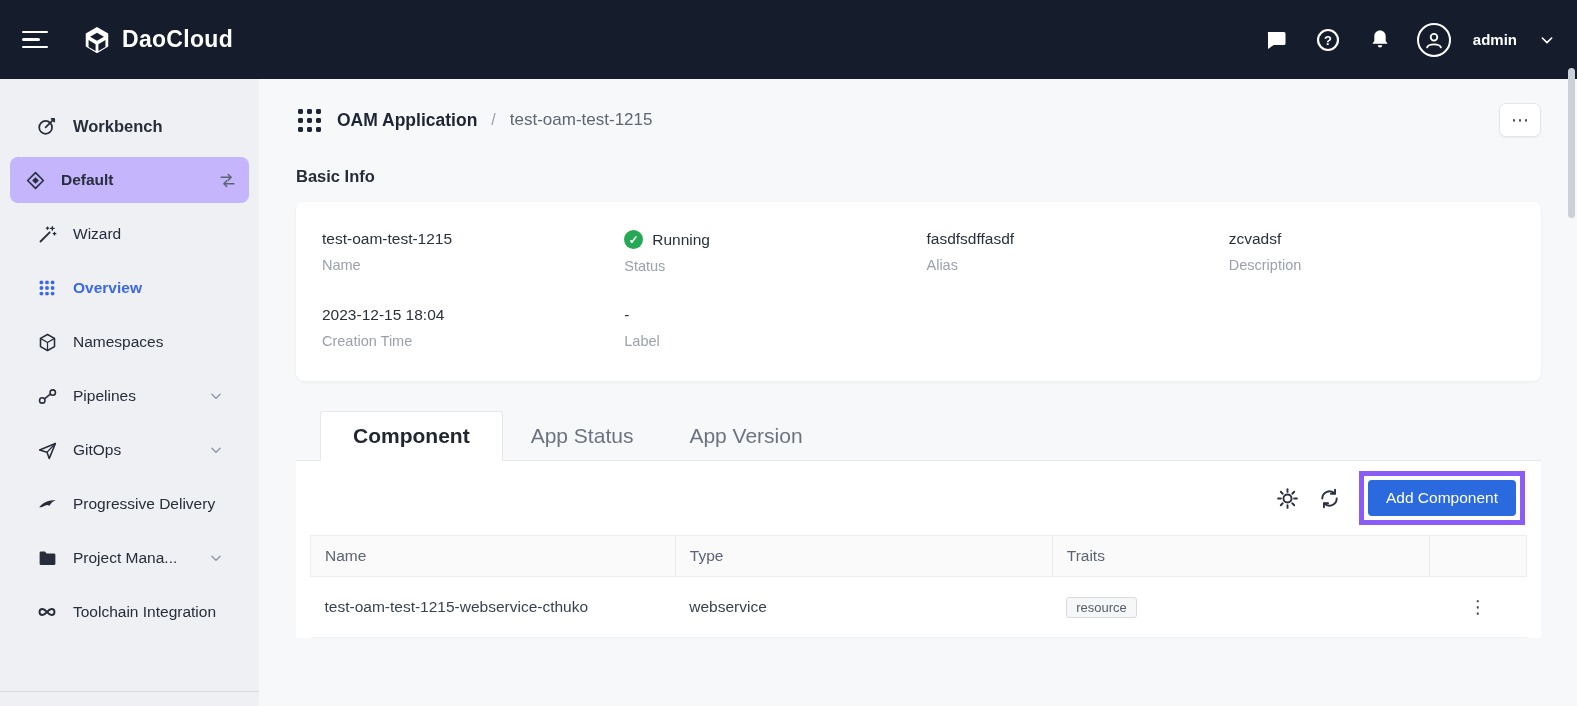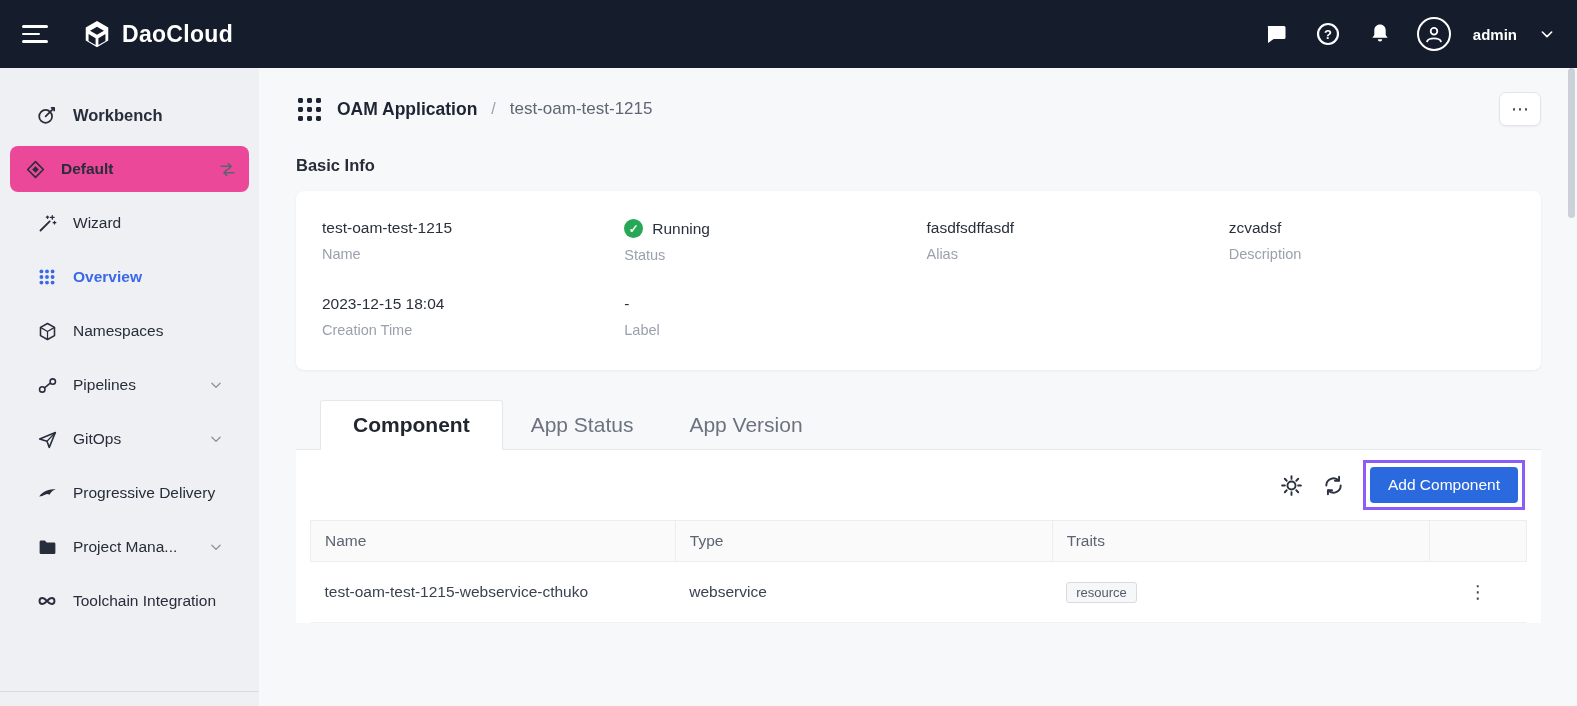--- a/index.html
+++ b/index.html
@@ -2,41 +2,41 @@
 <html><head>
 <meta charset="utf-8">
 <style>
   * { margin:0; padding:0; box-sizing:border-box; }
   html,body { width:1577px; height:706px; overflow:hidden; }
   body { font-family:"Liberation Sans", sans-serif; background:#f7f8fa; color:#2a303c; }
 
   .app { display:flex; flex-direction:column; height:706px; position:relative; }
 
   
-  .topbar { height:68px; background:#151c2c; display:flex; align-items:center; padding:0 22px; gap:20px; flex:0 0 auto; }
+  .topbar { height:79px; background:#151c2c; display:flex; align-items:center; padding:0 22px; gap:20px; flex:0 0 auto; }
   .hamburger { width:26px; display:flex; flex-direction:column; gap:5px; cursor:pointer; background:none; border:none; }
   .hamburger span { display:block; height:2.5px; background:#fff; border-radius:2px; }
   .hamburger span:nth-child(2){ width:70%; }
   .brand { display:flex; align-items:center; gap:10px; margin-left:14px; }
   .brand-name { color:#fff; font-size:23px; font-weight:bold; letter-spacing:.3px; }
   .topbar-right { margin-left:auto; display:flex; align-items:center; gap:22px; }
   .tb-icon { width:30px; height:30px; display:flex; align-items:center; justify-content:center; cursor:pointer; }
   .avatar-wrap { width:34px; height:34px; border:2px solid #fff; border-radius:50%; display:flex; align-items:center; justify-content:center; }
   .admin-label { color:#fff; font-size:15px; font-weight:600; }
   .tb-chevron { color:#fff; display:flex; align-items:center; cursor:pointer; }
 
   
   .body-row { flex:1; display:flex; min-height:0; }
 
   
   .sidebar { width:259px; background:#eef0f4; padding:20px 0 14px; display:flex; flex-direction:column; flex:0 0 auto; }
   .side-item { height:50px; display:flex; align-items:center; gap:15px; padding:0 36px; font-size:15.5px; color:#272d3a; cursor:pointer; margin:2px 0; }
   .side-item .s-icon { width:22px; height:22px; display:flex; align-items:center; justify-content:center; color:#272d3a; flex:0 0 auto; }
   .side-item.header { font-weight:700; font-size:16.5px; }
-  .side-item.selected { background:#ec4899; border-radius:8px; margin:4px 10px; padding:0 12px 0 14px; height:46px; font-weight:600; }
+  .side-item.selected { background:#c4b5fd; border-radius:8px; margin:4px 10px; padding:0 12px 0 14px; height:46px; font-weight:600; }
   .side-item.active-blue { color:#3a68e8; font-weight:600; }
   .side-item.active-blue .s-icon { color:#3a68e8; }
   .side-item .trail { margin-left:auto; color:#5b6270; display:flex; align-items:center; }
   .side-item .chev { margin-left:auto; color:#8a909c; display:flex; align-items:center; }
   .side-divider { margin-top:auto; border-top:1px solid #d7dae1; }
 
   
   .main { flex:1; padding:24px 36px 0 37px; min-width:0; }
 
   .breadcrumb-row { display:flex; align-items:center; gap:14px; }
@@ -55,21 +55,21 @@
 
   
   .tabs { margin-top:30px; display:flex; align-items:flex-end; padding-left:24px; border-bottom:1px solid #e4e7ec; }
   .tab { padding:12px 28px; font-size:21px; color:#6c7380; cursor:pointer; }
   .tab.active { background:#fff; border:1px solid #e4e7ec; border-bottom:1px solid #fff; border-radius:3px 3px 0 0; color:#21262f; font-weight:700; margin-bottom:-1px; padding:12px 32px; }
 
   
   .panel { background:#fff; padding:0 14px 0; }
   .panel-toolbar { display:flex; align-items:center; justify-content:flex-end; gap:16px; padding:10px 2px; }
   .tool-icon { width:26px; height:26px; display:flex; align-items:center; justify-content:center; color:#2b3140; cursor:pointer; background:none; border:none; }
-  .red-box { border:3px solid #8b5cf6; padding:4px; }
+  .red-box { border:5px solid #8b5cf6; padding:4px; }
   .add-btn { background:#2b69de; color:#fff; border:none; border-radius:4px; font-size:15.5px; padding:9px 18px; cursor:pointer; font-family:inherit; }
 
   table { width:100%; border-collapse:collapse; font-size:15.5px; }
   thead th { background:#fafafa; border:1px solid #ebedf0; text-align:left; font-weight:400; color:#5c6472; padding:11px 14px; }
   thead th:last-child { width:78px; }
   tbody td { padding:19px 14px; border-bottom:1px solid #eef0f3; color:#3a4150; }
   .badge { display:inline-block; padding:2px 9px; border:1px solid #d8dbe0; background:#f6f7f8; border-radius:3px; font-size:13px; color:#565d6a; }
   .kebab { color:#3b4150; font-size:18px; text-align:center; cursor:pointer; }
   .table-footer { padding:15px 2px 16px; color:#9aa1ad; font-size:14.5px; }
 

